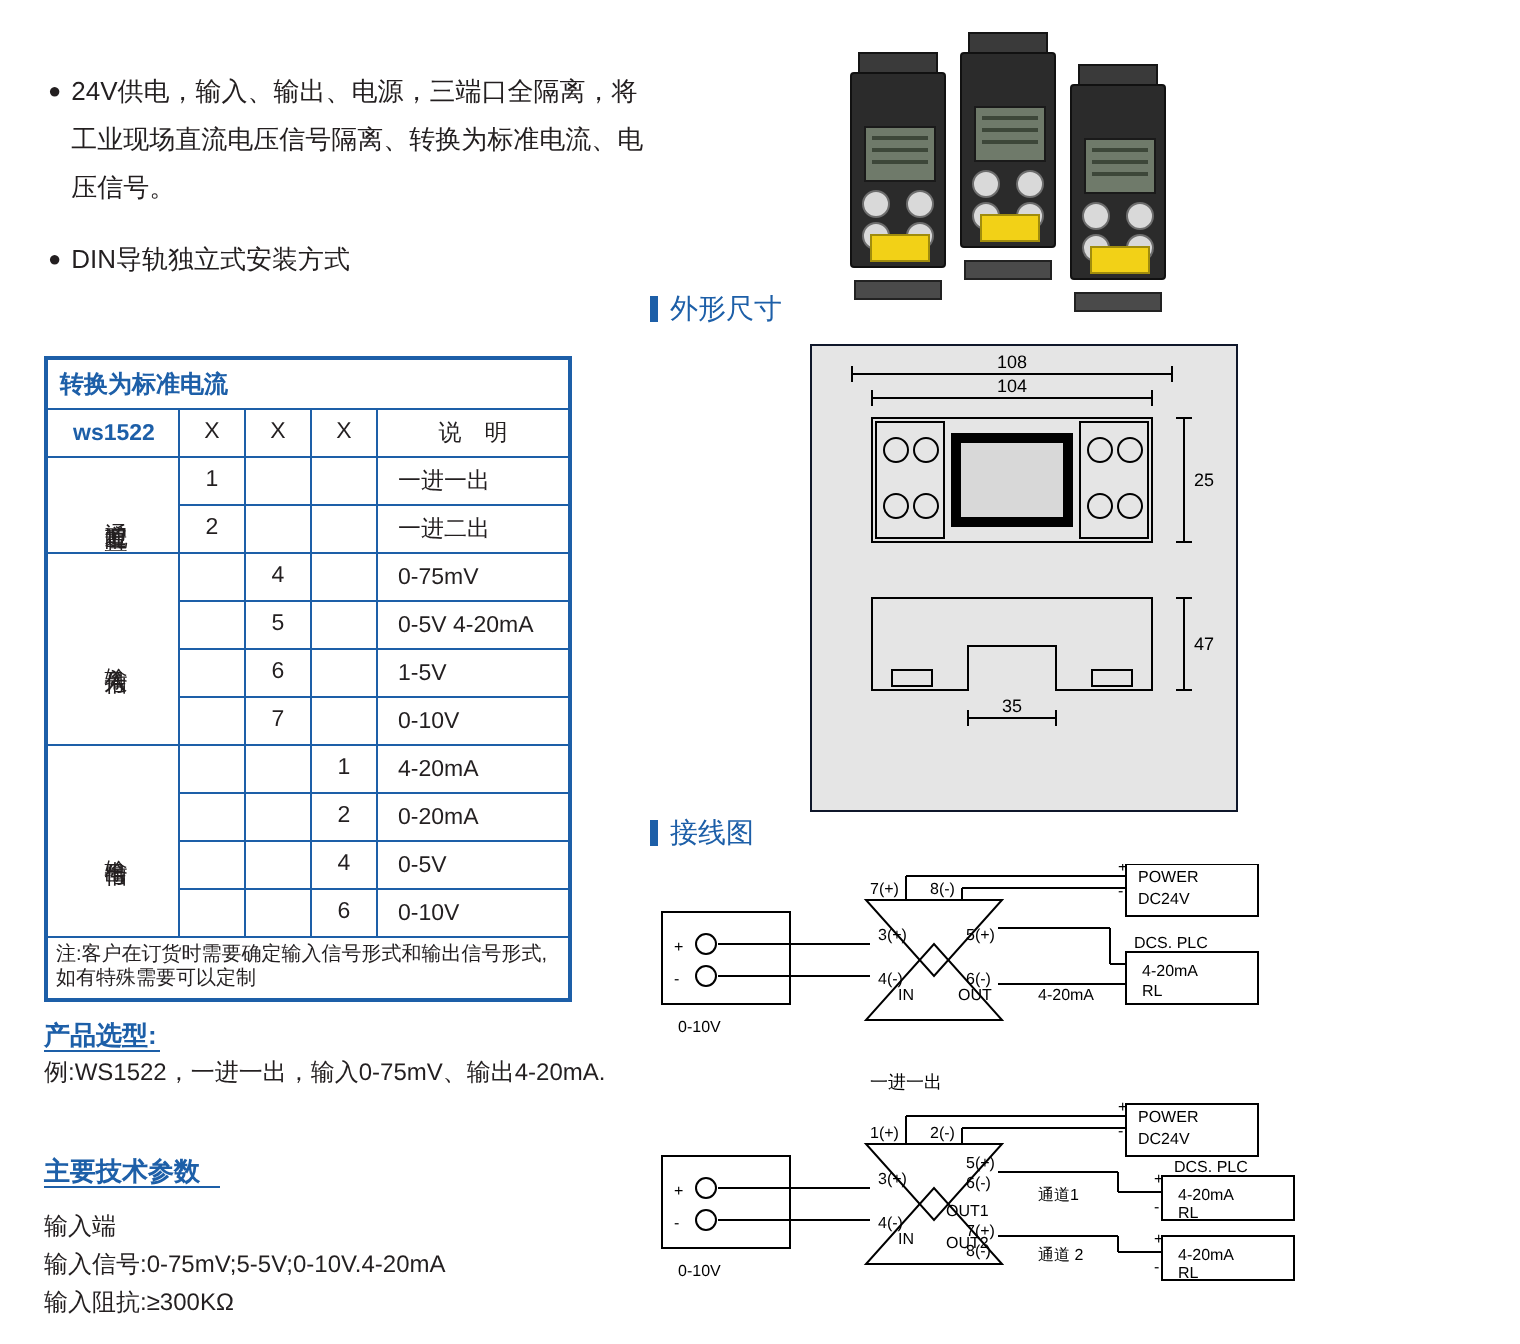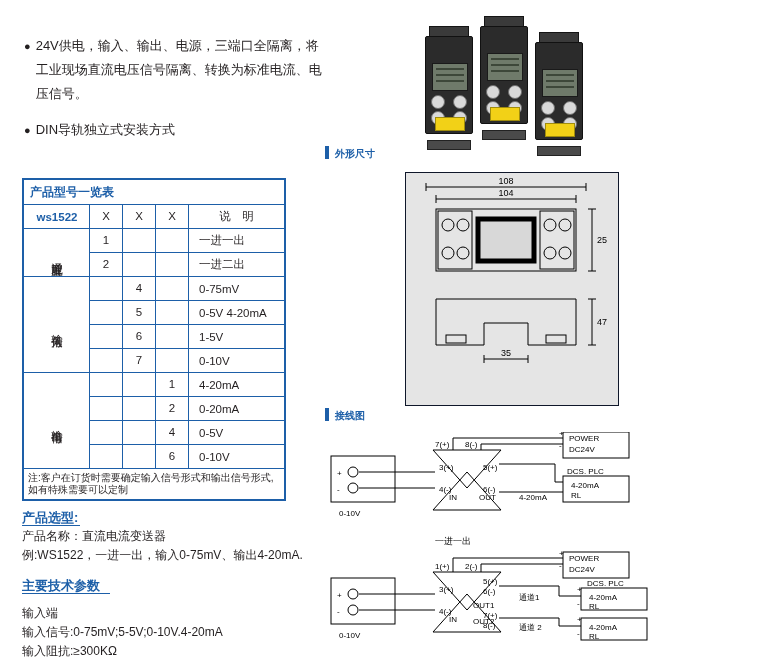--- a/index.html
+++ b/index.html
@@ -26,21 +26,21 @@
   .mod{position:absolute;width:46px;height:118px;}
   .mod .body{position:absolute;left:0;top:10px;width:46px;height:96px;background:#2b2b2b;border:1px solid #111;border-radius:2px;}
   .mod .topblk{position:absolute;left:4px;top:0px;width:38px;height:16px;background:#3a3a3a;border:1px solid #151515;}
   .mod .screen{position:absolute;left:6px;top:26px;width:34px;height:26px;background:#6f7a6a;border:1px solid #1a1a1a;}
   .mod .screen i{position:absolute;display:block;background:#3d4739;height:2px;left:3px;right:3px;}
   .mod .term{position:absolute;width:12px;height:12px;border-radius:50%;background:#d9d9d9;border:1px solid #6d6d6d;}
   .mod .yellow{position:absolute;left:9px;bottom:2px;width:28px;height:12px;background:#f2d117;border:1px solid #a08c0c;}
   .mod .foot{position:absolute;left:2px;bottom:-6px;width:42px;height:8px;background:#4a4a4a;border:1px solid #222;}
 
   
-  .sect-title{position:absolute;font-size:10px;color:#1d5fa8;font-weight:bold;}
+  .sect-title{position:absolute;font-size:14px;color:#1d5fa8;font-weight:normal;}
   .sect-title .bar{display:inline-block;width:4px;height:13px;background:#1d5fa8;margin-right:6px;vertical-align:-2px;}
 
   
   .tablewrap{position:absolute;left:22px;top:178px;width:262px;border:1px solid #1d5fa8;}
   table.model{border-collapse:collapse;width:100%;font-size:11.5px;}
   table.model td{border:1px solid #1d5fa8;padding:2px 3px;height:19px;text-align:center;color:#231f20;}
   table.model td.head{font-weight:bold;color:#1d5fa8;text-align:left;padding-left:6px;height:20px;font-size:12px;}
   table.model td.model-name{font-weight:bold;color:#1d5fa8;text-align:center;padding-left:4px;}
   table.model td.vert{width:26px;font-size:11.5px;line-height:13px;}
   table.model td.desc{text-align:left;padding-left:10px;}
@@ -131,21 +131,21 @@
   </div>
 
   <div class="sect-title" style="left:325px;top:408px;">
     <span class="bar"></span><span>接线图</span>
   </div>
 
   <div class="tablewrap">
     <table class="model">
       <tbody>
           <tr>
-        <td class="head" colspan="5">产品型号一览表</td>
+        <td class="head" colspan="5">转换为标准电流</td>
       </tr>
       <tr>
         <td class="model-name" style="width:58px">ws1522</td>
         <td class="vert">X</td>
         <td class="vert">X</td>
         <td class="vert">X</td>
         <td>说　明</td>
       </tr>
 
       <tr>
@@ -216,21 +216,20 @@
 
       <tr>
         <td class="note" colspan="5">注:客户在订货时需要确定输入信号形式和输出信号形式,如有特殊需要可以定制</td>
       </tr>
     </tbody>
       </table>
   </div>
 
   <div class="blk" style="left:22px;top:508px;width:300px;">
     <div class="ttl">产品选型:</div>
-    <div>产品名称：直流电流变送器</div>
     <div>例:WS1522，一进一出，输入0-75mV、输出4-20mA.</div>
   </div>
   <div class="uline" style="left:22px;top:525px;width:58px;"></div>
 
   <div class="blk" style="left:22px;top:576px;width:300px;">
     <div class="ttl">主要技术参数</div>
     <div style="margin-top:9px">输入端</div>
     <div>输入信号:0-75mV;5-5V;0-10V.4-20mA</div>
     <div>输入阻抗:≥300KΩ</div>
   </div>

